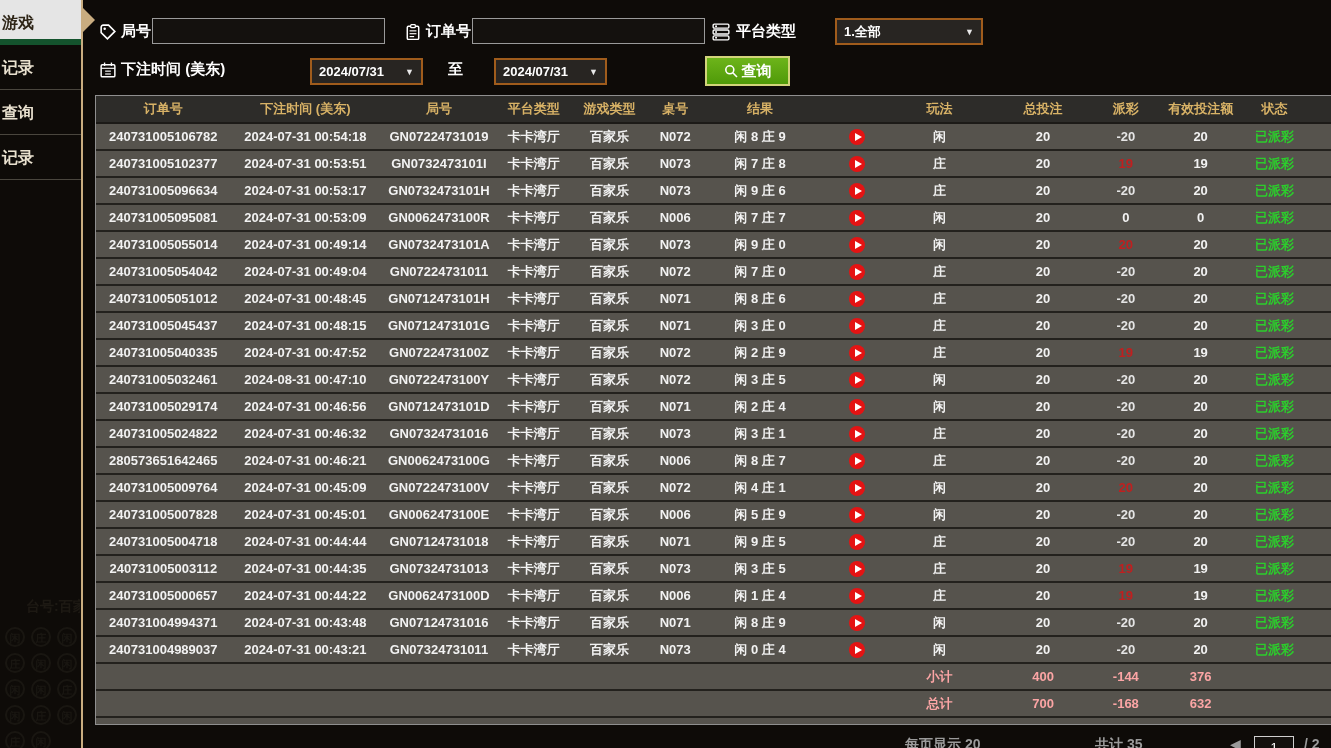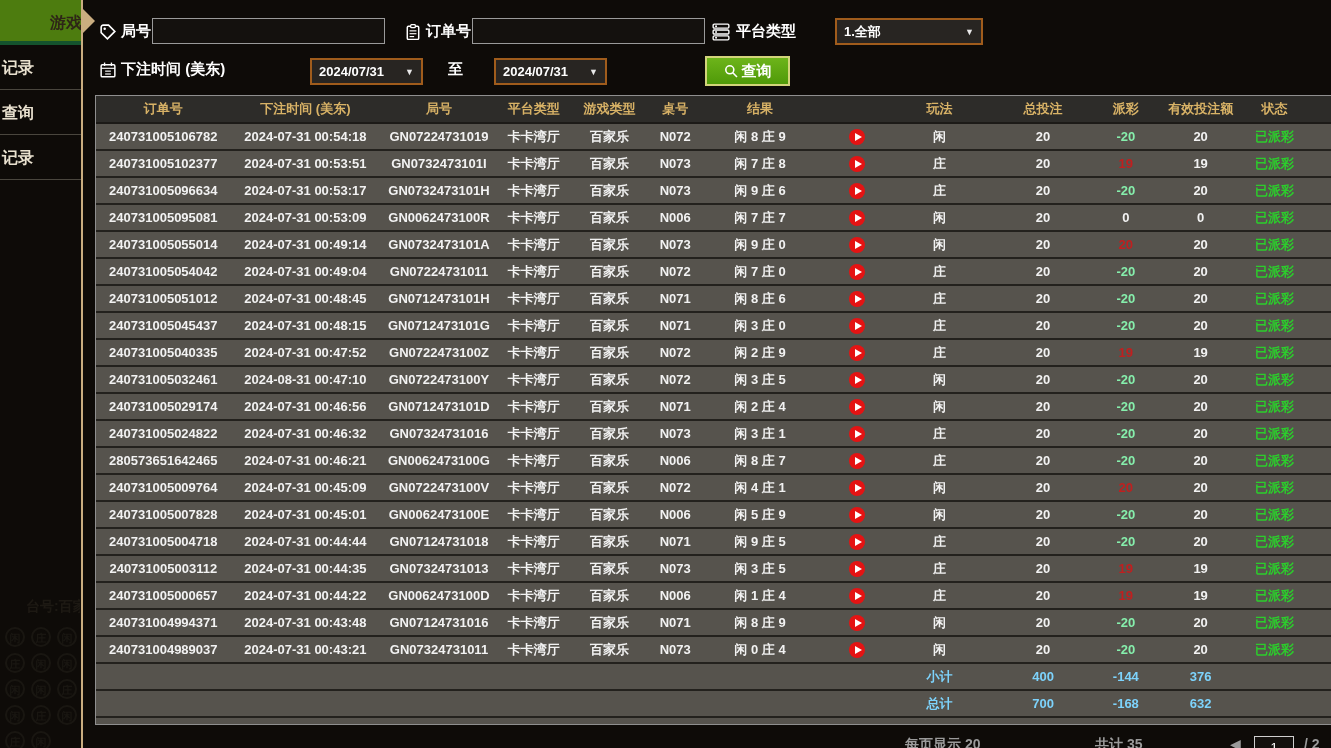--- a/index.html
+++ b/index.html
@@ -11,21 +11,21 @@
     position:relative;
   }
   
   .sidebar { position:absolute; left:0; top:0; width:82px; height:748px; background:#0e0b08; }
   .sidebar-divider { position:absolute; left:81px; top:0; width:2px; height:748px; background:#c9ad80; z-index:5; }
   .side-item {
     position:relative; height:45px; line-height:45px; padding-left:2px;
     font-size:16px; font-weight:bold; color:#e9e1cf; white-space:nowrap;
     border-bottom:1px solid #4a463e; overflow:visible; cursor:pointer;
   }
-  .side-item.active { background:#4d7c0f; color:#2e2517; border-bottom:4px solid #14532d;text-align:right; }
+  .side-item.active { background:#e5e5e5; color:#2e2517; border-bottom:6px solid #14532d; }
   .side-item.active::after {
     content:""; position:absolute; left:82px; top:50%; margin-top:-13px;
     border-left:13px solid #c9ad80; border-top:13px solid transparent; border-bottom:13px solid transparent;
     z-index:6;
   }
   .side-watermark { position:absolute; left:0; top:575px; width:80px; overflow:hidden; opacity:.55;margin-top:23px; }
   .wm-title { font-size:14px; font-weight:bold; color:#2a251d; white-space:nowrap; margin-left:26px; }
   .wm-grid { margin-top:8px; margin-left:2px; width:120px; }
   .wm-circle {
     display:inline-block; width:20px; height:20px; margin:3px; border-radius:50%;
@@ -60,25 +60,25 @@
   .tr { display:flex; height:27px; background:#56534d; border-bottom:2px solid #23211d; }
   .tr.thead { height:28px; background:#2d2c29; border-bottom:2px solid #1c1a17; }
   .td {
     display:flex; align-items:center; justify-content:center;
     font-size:13px; font-weight:bold; color:#f2f2f2; white-space:nowrap; overflow:hidden;
   }
   .thead .td { color:#d8b266; }
   .c0{width:135px}.c1{width:150px}.c2{width:118px}.c3{width:72px}.c4{width:80px}
   .c5{width:52px}.c6{width:118px}.c7{width:76px}.c8{width:90px}.c9{width:118px}
   .c10{width:48px}.c11{width:102px}.c12{width:46px}.c13{width:100px}
-  .neg { color:#86efac; }
+  .neg { color:#e5e5e5; }
   .pos { color:#c01f1f; }
   .zero { color:#f2f2f2; }
   .status { color:#2ccc2c; }
-  .tr.totals .td { color:#7dd3fc; }
+  .tr.totals .td { color:#fca5a5; }
   .playbtn {
     width:16px; height:16px; border-radius:50%; background:#e41313; position:relative; cursor:pointer;
   }
   .playbtn::after {
     content:""; position:absolute; left:6px; top:4px;
     border-left:7px solid #fff; border-top:4px solid transparent; border-bottom:4px solid transparent;
   }
   
   .pagebar { position:absolute; left:82px; top:727px; width:1249px; height:40px; color:#9a9a9a; }
   .pb-item { position:absolute; top:9px; font-size:14px; font-weight:bold; white-space:nowrap; }

